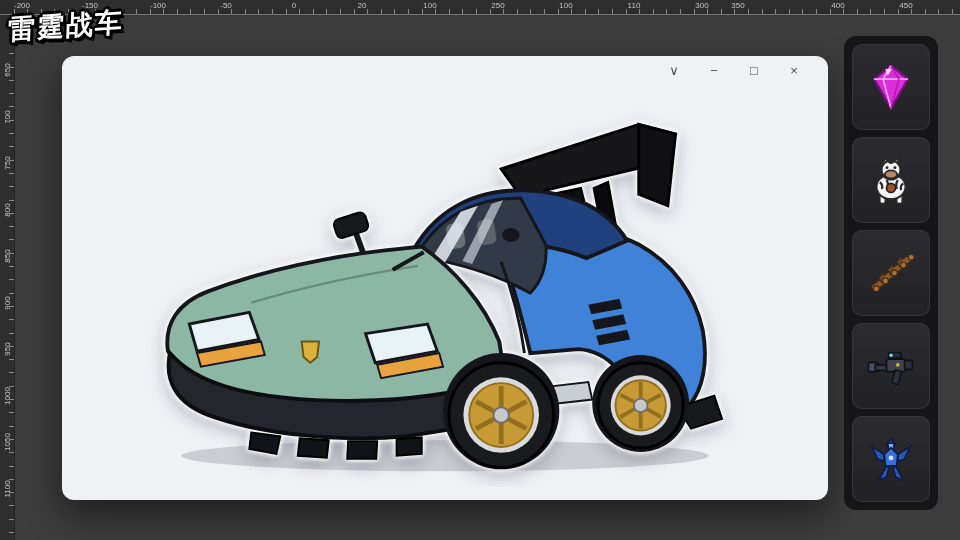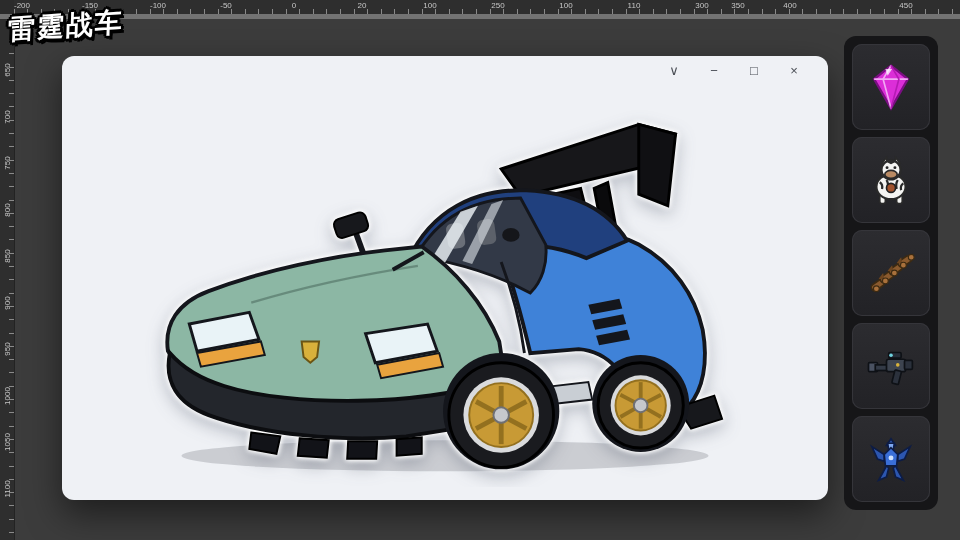--- a/index.html
+++ b/index.html
@@ -4,21 +4,21 @@
 <style>
   html,body{margin:0;padding:0;}
   body{
     width:960px;height:540px;position:relative;overflow:hidden;
     background:#3c3c3c;
     font-family:"Liberation Sans","DejaVu Sans",sans-serif;
   }
   
   .ruler-top{
     position:absolute;top:0;left:0;right:0;height:14px;
-    background:#2e2e2e;border-bottom:5px solid #737373;z-index:2;
+    background:#2e2e2e;border-bottom:1px solid #737373;z-index:2;
   }
   .ruler-top::after{
     content:"";position:absolute;left:0;right:0;bottom:0;height:5px;
     background:repeating-linear-gradient(to right,#8a8a8a 0 1px,transparent 1px 13.6px);
   }
   .ruler-top .rt{
     position:absolute;top:1px;transform:translateX(-50%);
     font-size:8px;color:#c6c6c6;letter-spacing:0;white-space:nowrap;
   }
   .ruler-left{
@@ -86,21 +86,21 @@
   <span class="rt" style="left:158px">-100</span>
   <span class="rt" style="left:226px">-50</span>
   <span class="rt" style="left:294px">0</span>
   <span class="rt" style="left:362px">20</span>
   <span class="rt" style="left:430px">100</span>
   <span class="rt" style="left:498px">250</span>
   <span class="rt" style="left:566px">100</span>
   <span class="rt" style="left:634px">110</span>
   <span class="rt" style="left:702px">300</span>
   <span class="rt" style="left:738px">350</span>
-  <span class="rt" style="left:790px">400</span>
+  <span class="rt" style="left:838px">400</span>
   <span class="rt" style="left:906px">450</span>
 </div>
 <div class="ruler-left">
   <span class="rl" style="top:70px">650</span>
   <span class="rl" style="top:117px">700</span>
   <span class="rl" style="top:163px">750</span>
   <span class="rl" style="top:210px">800</span>
   <span class="rl" style="top:256px">850</span>
   <span class="rl" style="top:303px">900</span>
   <span class="rl" style="top:349px">950</span>

